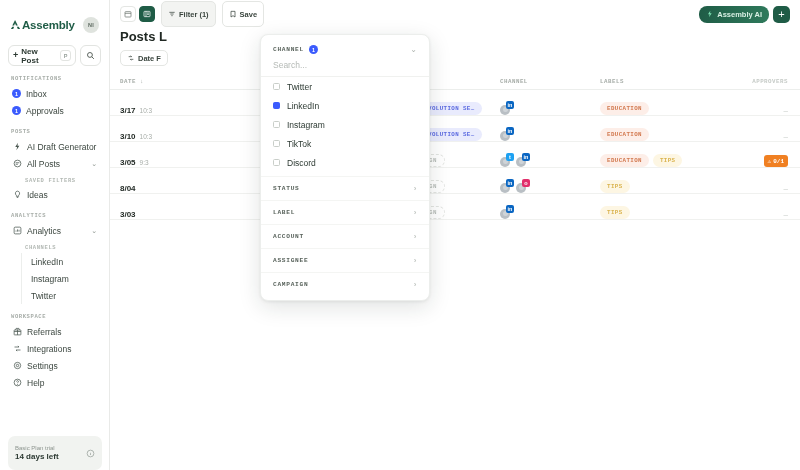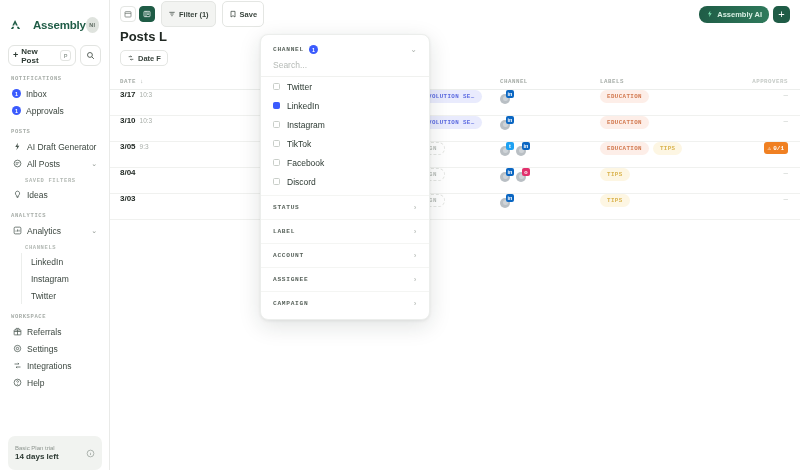--- a/index.html
+++ b/index.html
@@ -18,21 +18,21 @@
     background: #ffffff;
     border-right: 1px solid #e9eae8;
     position: relative;
     flex: 0 0 110px;
     padding: 0 8px;
   }
   .brand-row {
     display: flex; align-items: center; justify-content: space-between;
     height: 34px; padding: 0 2px; margin-top: 8px;
   }
-  .brand { display: flex; align-items: flex-start; gap: 12px; }
+  .brand { display: flex; align-items: flex-start; gap: 1px; }
   .brand-mark { width: 11px; height: 11px; color: #1f5c46; display:block; }
   .brand-name { font-size: 11.5px; font-weight: 700; color: #1f5c46; letter-spacing: -0.2px; }
   .avatar {
     width: 16px; height: 16px; border-radius: 50%;
     background: #dfe3de; color: #5e6b62;
     font-size: 5.5px; font-weight: 700; letter-spacing: .3px;
     display: flex; align-items: center; justify-content: center;
   }
   .action-row { display: flex; gap: 4px; margin-top: 3px; }
   .new-post {
@@ -121,21 +121,21 @@
 
   
   .table { margin-top: 8px; }
   .thead {
     display: flex; align-items: center; height: 16px;
     font-size: 5.8px; letter-spacing: .5px; color: #a7ada8; font-weight: 600;
     font-family: "Liberation Mono", monospace;
     border-bottom: 1px solid #eceeec;
   }
   .trow {
-    display: flex; align-items: flex-start; height: 26px;
+    display: flex; align-items: flex-end; height: 26px;
     border-bottom: 1px solid #f0f1ef; font-size: 8px; color: #2d3a33;
   }
   .c-date { width: 80px; padding-left: 10px; display:flex; align-items:baseline; gap:4px; }
   .c-date .d { font-weight: 700; font-size: 8px; color:#232b26; }
   .c-date .t { font-size: 6.5px; color:#a7ada8; }
   .c-title { width: 130px; }
   .c-status { width: 70px; }
   .c-campaign { width: 110px; display:flex; }
   .c-channel { width: 100px; display:flex; align-items:center; gap: 2px; }
   .c-labels { width: 110px; display:flex; gap: 4px; align-items:center; }
@@ -304,33 +304,33 @@
         <svg width="9" height="9" viewBox="0 0 24 24" fill="none" stroke="currentColor" stroke-width="2">
             <rect x="3" y="8" width="18" height="13" rx="1"></rect>
             <path d="M3 12h18M12 8v13M8 8a2.5 2.5 0 1 1 4-2 2.5 2.5 0 1 1 4 2"></path>
           </svg>
       </span>
       <span>Referrals</span>
     </div>
     <div class="nav-item">
       <span class="ic">
         <svg width="9" height="9" viewBox="0 0 24 24" fill="none" stroke="currentColor" stroke-width="2">
+            <path d="M4 8h12l-3-3M20 16H8l3 3"></path>
+          </svg>
+      </span>
+      <span>Integrations</span>
+    </div>
+    <div class="nav-item">
+      <span class="ic">
+        <svg width="9" height="9" viewBox="0 0 24 24" fill="none" stroke="currentColor" stroke-width="2">
             <circle cx="12" cy="12" r="3.2"></circle>
             <circle cx="12" cy="12" r="8.5"></circle>
           </svg>
       </span>
       <span>Settings</span>
-    </div>
-    <div class="nav-item">
-      <span class="ic">
-        <svg width="9" height="9" viewBox="0 0 24 24" fill="none" stroke="currentColor" stroke-width="2">
-            <path d="M4 8h12l-3-3M20 16H8l3 3"></path>
-          </svg>
-      </span>
-      <span>Integrations</span>
     </div>
     <div class="nav-item">
       <span class="ic">
         <svg width="9" height="9" viewBox="0 0 24 24" fill="none" stroke="currentColor" stroke-width="2">
             <circle cx="12" cy="12" r="9"></circle>
             <path d="M9.5 9.5a2.5 2.5 0 1 1 3.3 2.4c-.6.3-.8.8-.8 1.6"></path>
             <circle cx="12" cy="17" r=".6" fill="currentColor"></circle>
           </svg>
       </span>
       <span>Help</span>
@@ -561,24 +561,20 @@
           <div class="dd-opt">
             <span class="cbx "></span>
                  <span>Instagram</span>
           </div>
           <div class="dd-opt">
             <span class="cbx "></span>
                  <span>TikTok</span>
           </div>
           <div class="dd-opt">
             <span class="cbx "></span>
-                 <span>Facebook</span>
-          </div>
-          <div class="dd-opt">
-            <span class="cbx "></span>
                  <span>Discord</span>
           </div>
         </div>
       <div id="ddsects">
           <div class="dd-sect" style="margin-top: 4px;">
             <span>STATUS</span>
                  <span class="arr">›</span>
           </div>
           <div class="dd-sect">
             <span>LABEL</span>

